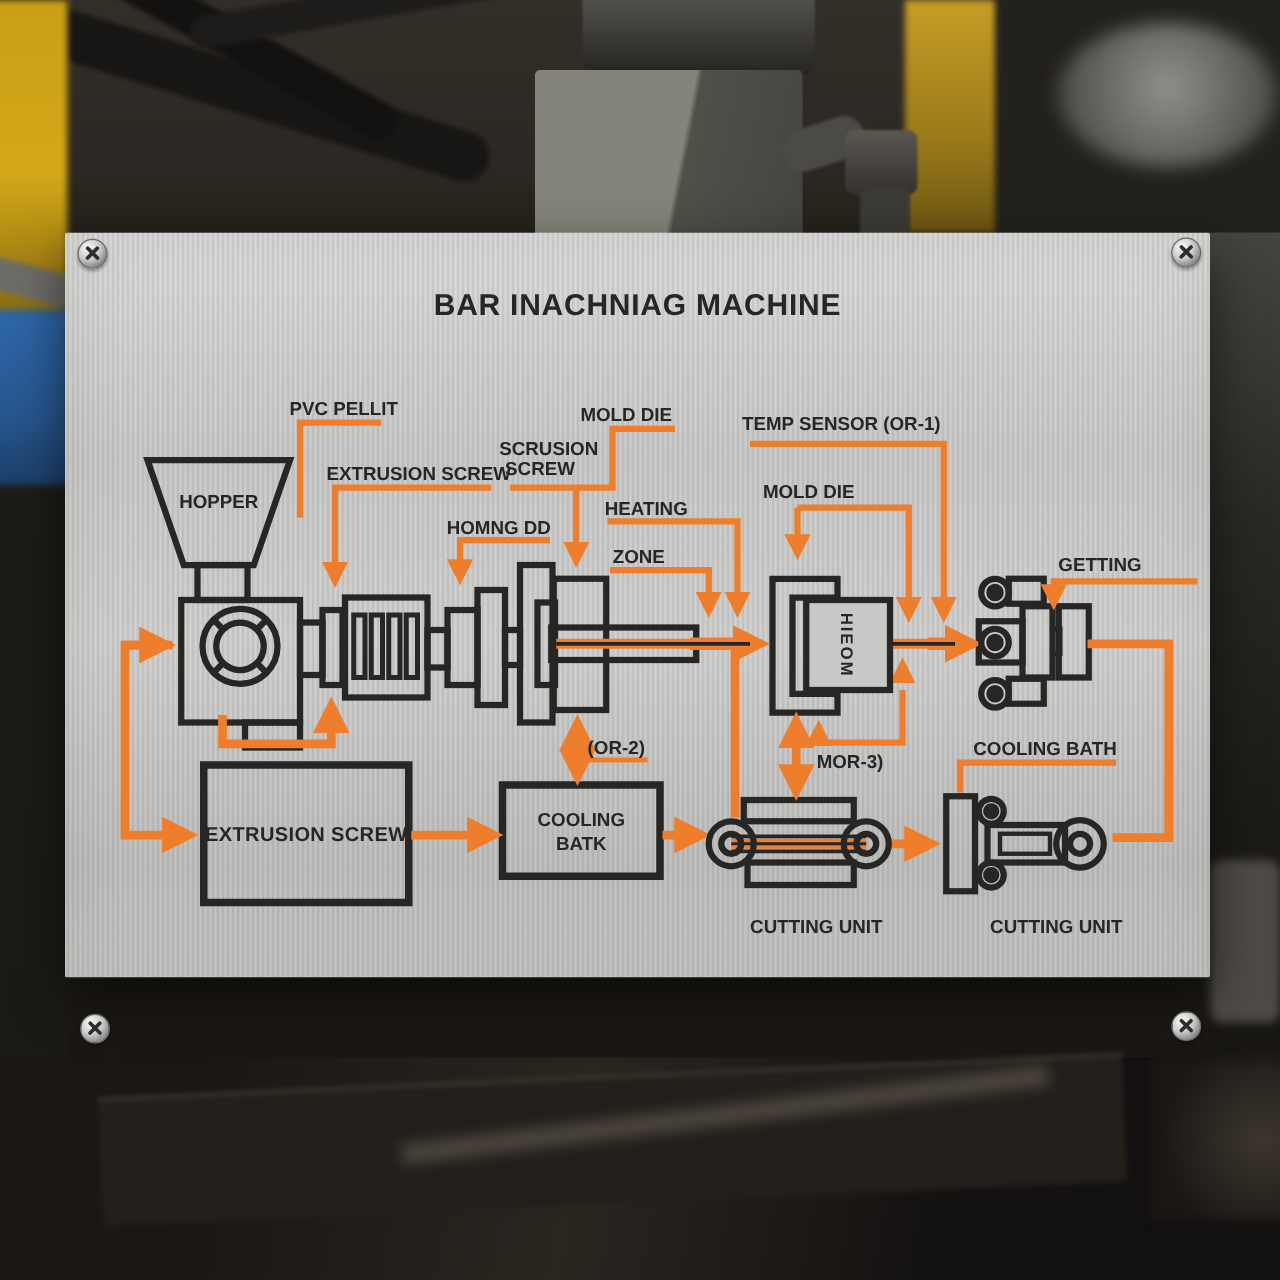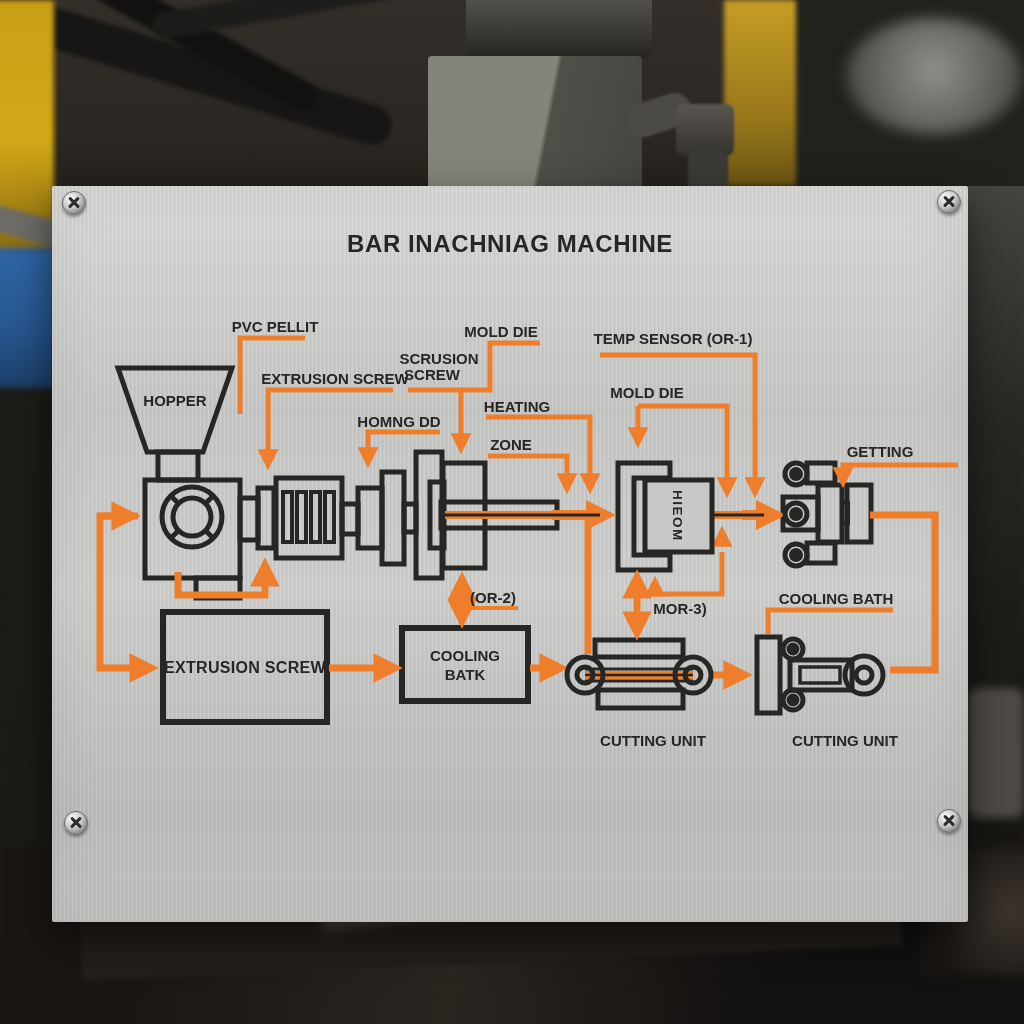--- a/index.html
+++ b/index.html
@@ -31,21 +31,21 @@
   .blue{left:-6px;top:248px;width:62px;height:140px;background:linear-gradient(180deg,#2f67a9,#27578f 60%,#1c3f69);filter:blur(3px);}
   .pipe-l2{left:-20px;top:866px;width:120px;height:36px;background:#56544e;transform:rotate(-18deg);filter:blur(3px);}
   .pipe-l3{left:-24px;top:928px;width:140px;height:32px;background:#434publicly;background:#43413c;transform:rotate(-14deg);filter:blur(3px);}
   .ph-right{left:966px;top:186px;width:58px;height:662px;background:linear-gradient(180deg,#454440 0%,#2a2825 35%,#1d1b18 70%,#181613 100%);}
   .rcyl2{left:968px;top:688px;width:56px;height:130px;background:#4e4b46;border-radius:10px;filter:blur(4px);}
   .ph-bottom{left:0;top:846px;width:1024px;height:178px;background:linear-gradient(100deg,#1a1613 15%,#2a251f 45%,#121010 75%);}
   .blk1{left:80px;top:860px;width:820px;height:100px;background:#231f1a;transform:rotate(-2.5deg);filter:blur(2px);border-top:3px solid #3a352e;}
   .hl1{left:320px;top:884px;width:520px;height:16px;background:#4a443c;transform:rotate(-7deg);filter:blur(5px);}
   .rr1{left:920px;top:846px;width:180px;height:130px;background:radial-gradient(circle,#3d362f,#1a1713 75%);filter:blur(4px);}
   
-  .plate{position:absolute;left:52px;top:186px;width:916px;height:736px;border-radius:2px;
+  .plate{position:absolute;left:52px;top:186px;width:916px;height:596px;border-radius:2px;
     background:
       repeating-linear-gradient(90deg, rgba(255,255,255,.09) 0 1px, rgba(0,0,0,0) 1px 2px, rgba(0,0,0,.055) 2px 3px, rgba(0,0,0,0) 3px 4px),
       linear-gradient(180deg,#d8d8d6 0%,#c6c6c4 30%,#cdcdcb 55%,#bbbbb9 85%,#c2c2c0 100%);
     box-shadow:0 16px 42px rgba(0,0,0,.55), inset 0 0 60px rgba(0,0,0,.05);}
   .screw{position:absolute;width:22px;height:22px;border-radius:50%;
     background:radial-gradient(circle at 35% 30%,#fbfbfb,#c9c9c9 45%,#8e8e8e 72%,#707070);
     border:1px solid #696969;box-shadow:0 2px 3px rgba(0,0,0,.35);}
   .screw::before,.screw::after{content:"";position:absolute;left:4px;top:9.4px;width:14px;height:3.2px;
     background:#2d2d2b;border-radius:2px;}
   .screw::before{transform:rotate(45deg);}

